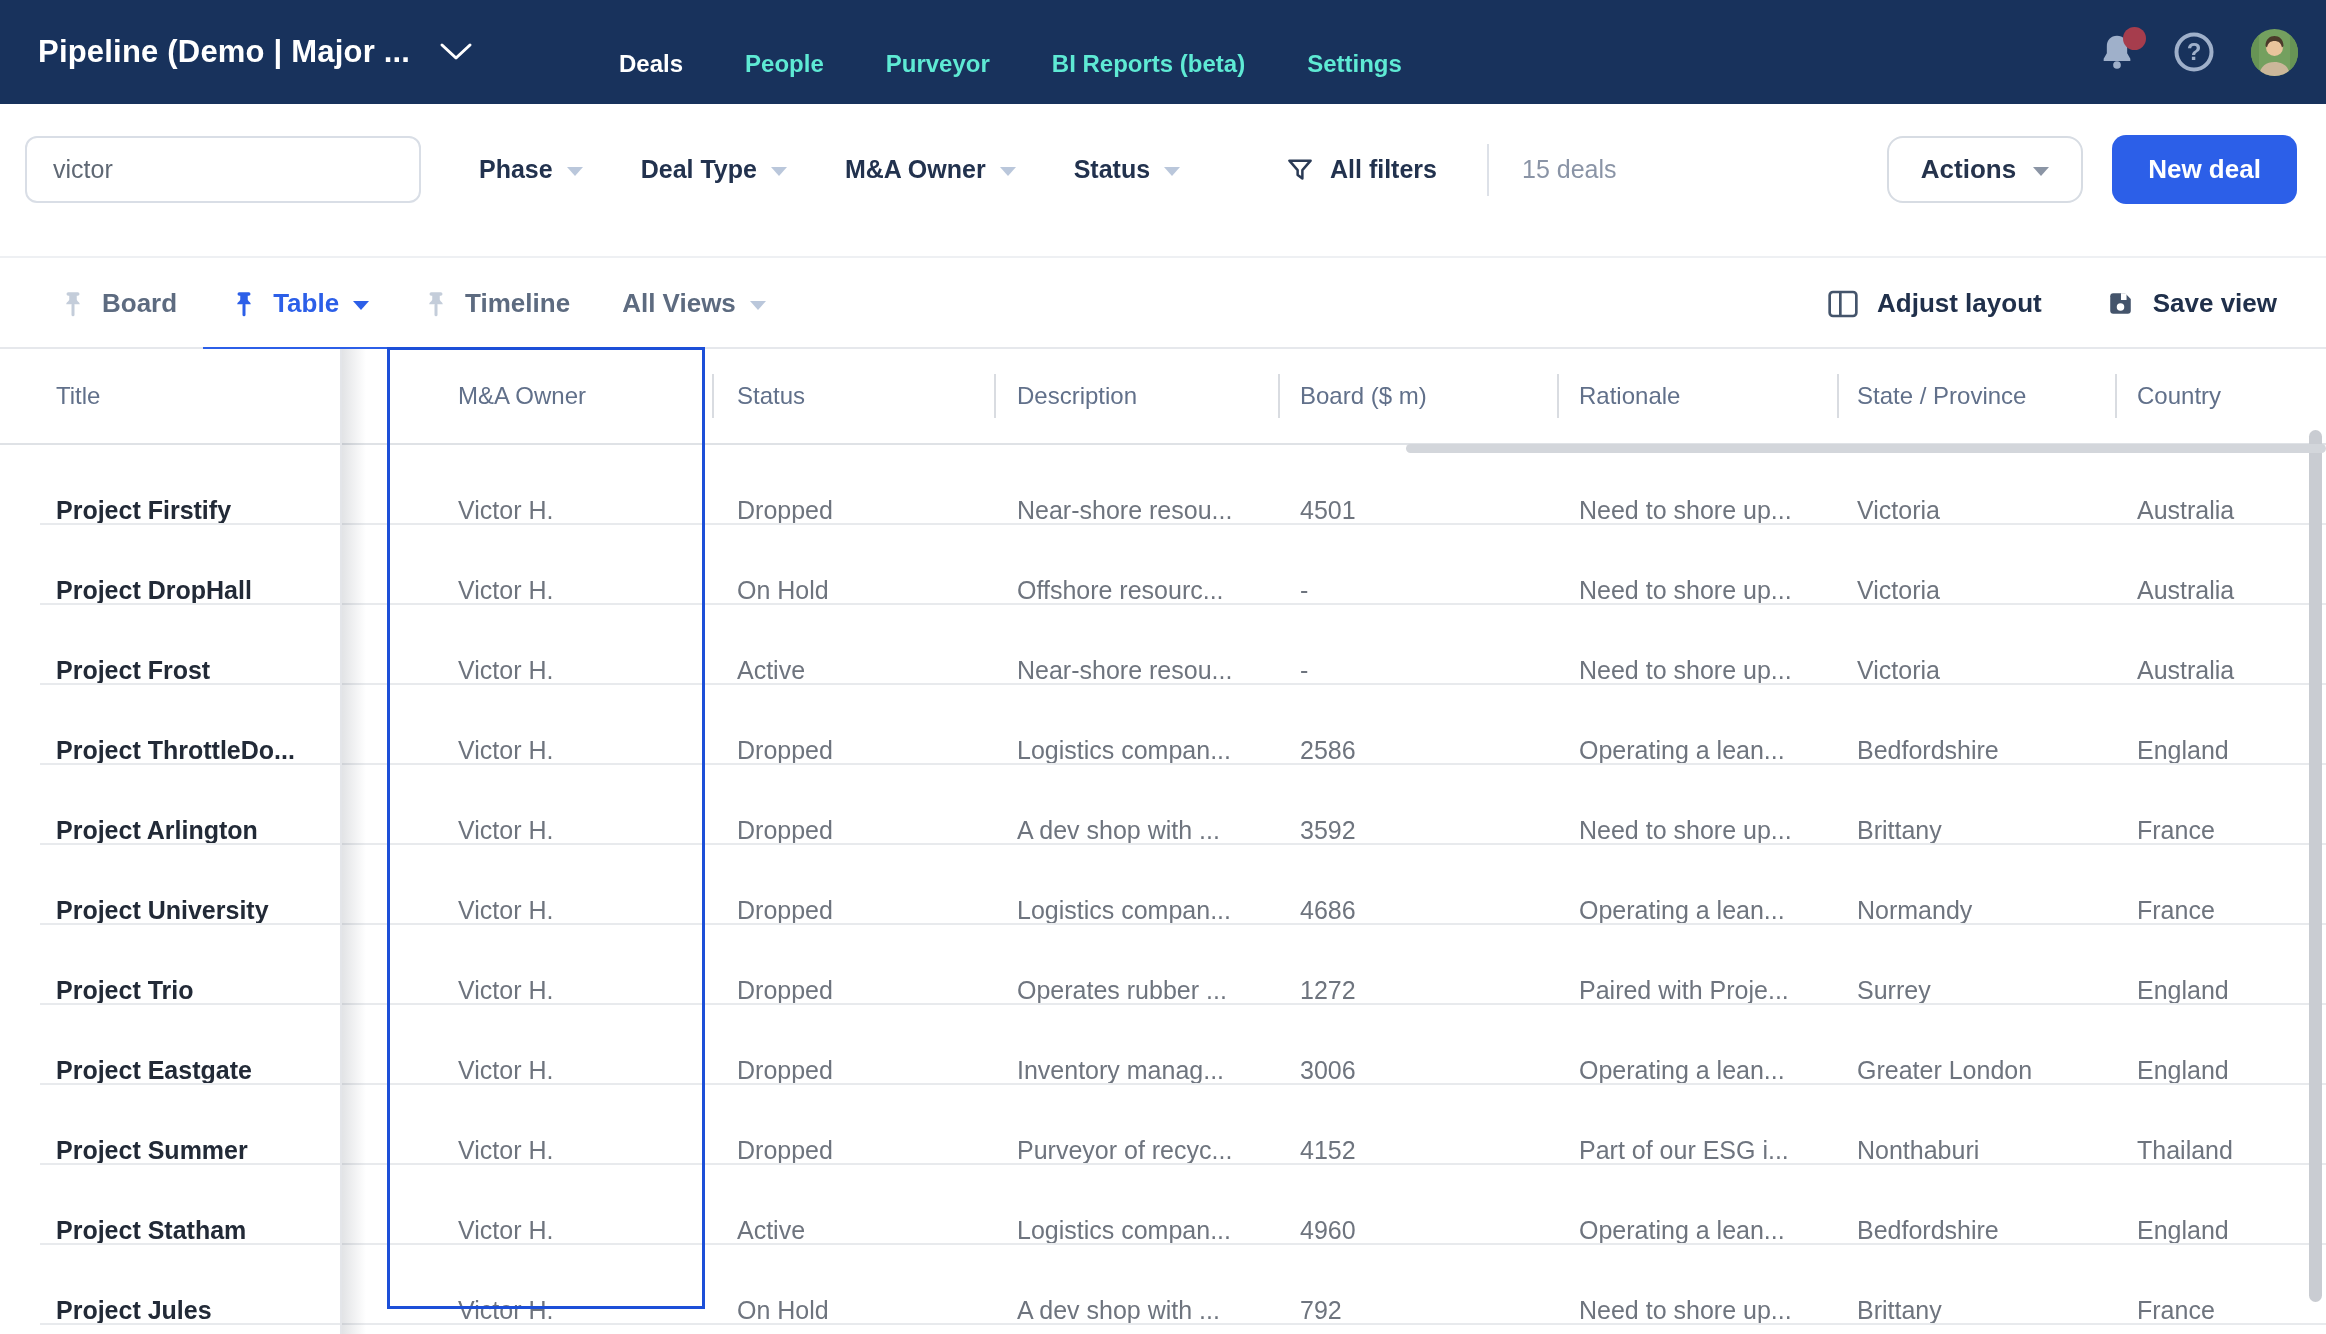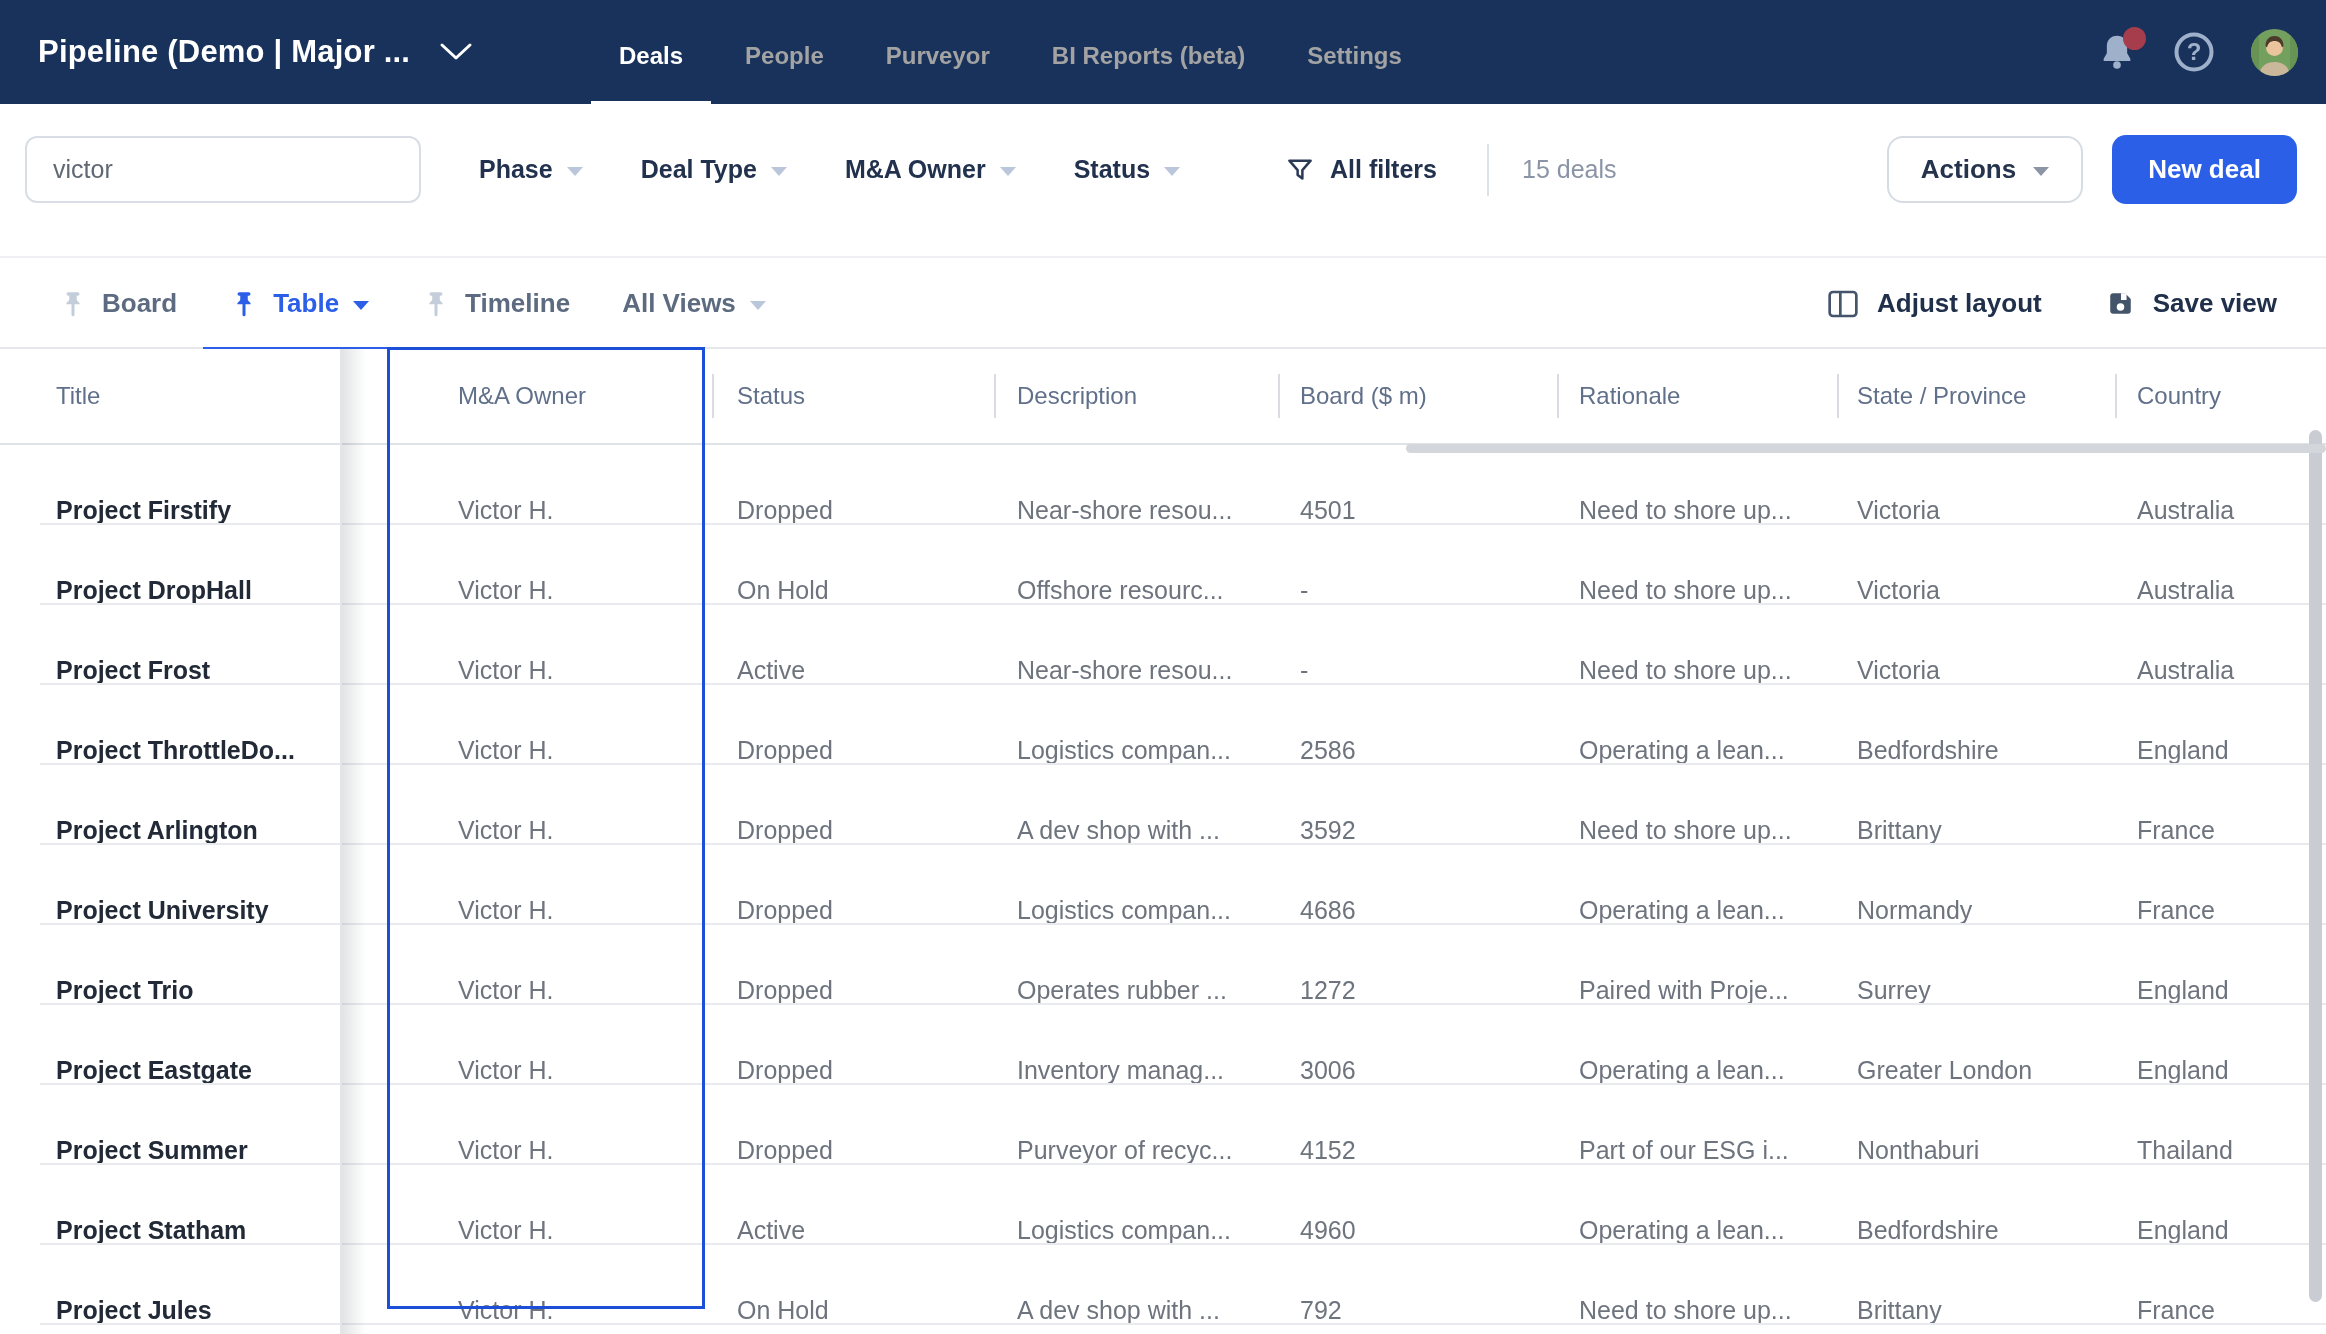--- a/index.html
+++ b/index.html
@@ -5,22 +5,22 @@
   * { margin:0; padding:0; box-sizing:border-box; }
   html,body { background:#f3f4f6; }
   .screen{
     position:relative; width:2326px; height:1334px; background:#fff; overflow:hidden;
     font-family:"Liberation Sans","DejaVu Sans",sans-serif;
   }
   
   .navbar{ position:absolute; left:0; top:0; width:2326px; height:104px; background:#18325c; }
   .nav-title-group{ position:absolute; left:38px; top:0; height:104px; display:flex; align-items:center; gap:28px; color:#fff; cursor:pointer;}
   .nav-title{ font-size:31px; font-weight:700; letter-spacing:.2px; }
-  .nav-tabs{ position:absolute; left:588px; top:4px; height:104px; display:flex; }
-  .nav-tab{ padding:0 31px; height:104px; display:flex; align-items:center; font-size:24px; font-weight:600; color:#a3a3a3; position:relative; cursor:pointer;}
+  .nav-tabs{ position:absolute; left:588px; top:12px; height:104px; display:flex; }
+  .nav-tab{ padding:0 31px; height:104px; display:flex; align-items:center; font-size:24px; font-weight:600; color:#5eead4; position:relative; cursor:pointer;}
   .nav-tab.active{ color:#fff; font-weight:700; }
   .nav-tab.active::after{ content:''; position:absolute; left:3px; right:3px; bottom:0; height:7px; background:#fff; }
   .nav-right{ position:absolute; right:28px; top:0; height:104px; display:flex; align-items:center; gap:36px; }
   .bell-wrap{ position:relative; width:40px; height:42px; cursor:pointer;}
   .red-dot{ position:absolute; top:-4px; right:-9px; width:23px; height:23px; border-radius:50%; background:#a63d4d; }
   .help-btn{ cursor:pointer; display:flex; }
   .avatar{ width:47px; height:47px; border-radius:50%; overflow:hidden; cursor:pointer; }
   
   .filterbar{ position:absolute; left:0; top:104px; width:2326px; height:152px; background:#fff; }
   .search{ position:absolute; left:25px; top:32px; width:396px; height:67px; border:2px solid #d9dee6; border-radius:12px;

